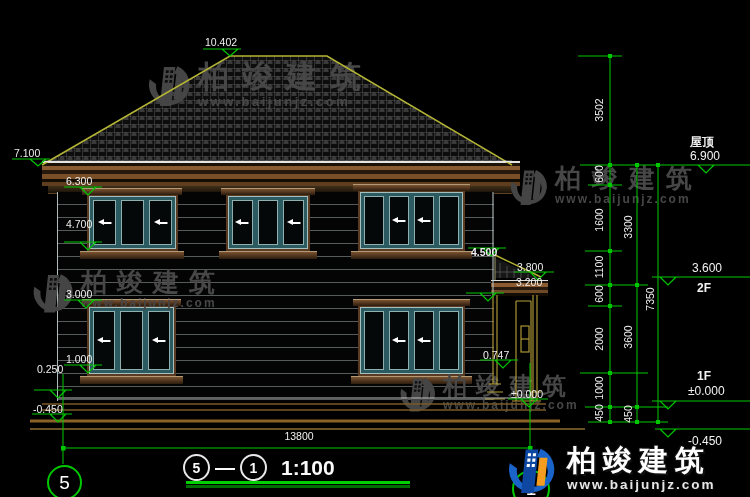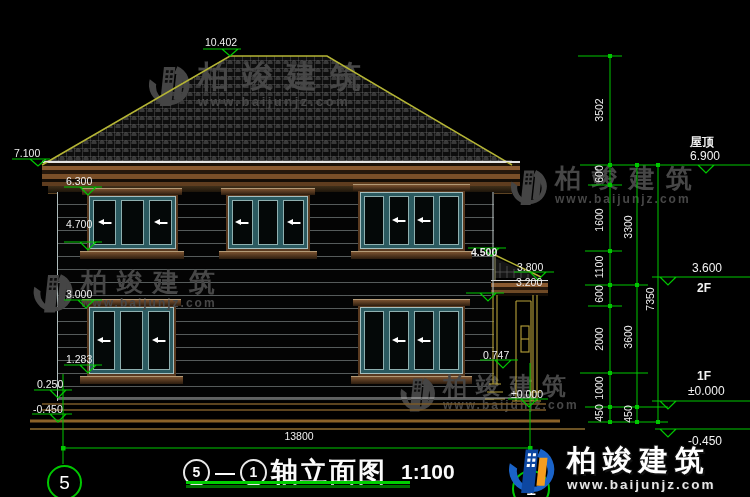--- a/index.html
+++ b/index.html
@@ -255,22 +255,22 @@
       <path d="M652 383 H750 M660 383 L676 383 L668 391 Z"></path>
       <path d="M655 411 H750 M660 411 L676 411 L668 419 Z"></path>
     </g>
   </svg>
 
   <span class="lab z4" style="left:205px;top:18px;">10.402</span>
   <span class="lab z4" style="left:14px;top:129px;">7.100</span>
   <span class="lab z4" style="left:66px;top:157px;">6.300</span>
   <span class="lab z4" style="left:66px;top:200px;">4.700</span>
   <span class="lab z4" style="left:66px;top:270px;text-align:right;">3.000</span>
-  <span class="lab z4" style="left:66px;top:335px;">1.283</span>
-  <span class="lab z4" style="left:37px;top:360px;">0.250</span>
+  <span class="lab z4" style="left:66px;top:335px;">1.000</span>
+  <span class="lab z4" style="left:37px;top:345px;">0.250</span>
   <span class="lab z4" style="left:33px;top:385px;">-0.450</span>
 
   <span class="lab z4" style="left:471px;top:228px;font-weight:bold;">4.500</span>
   <span class="lab z4" style="left:517px;top:243px;">3.800</span>
   <span class="lab z4" style="left:468px;top:258px;margin-left:48px;">3.200</span>
   <span class="lab z4" style="left:483px;top:331px;">0.747</span>
   <span class="lab z4" style="left:511px;top:370px;">±0.000</span>
 
   <span class="lvname" style="left:690px;top:116px;">屋顶</span>
   <span class="lvval" style="left:690px;top:131px;">6.900</span>
@@ -299,21 +299,20 @@
     <span>5</span>
   </div>
   <div class="bub" style="left:512px;top:452px;width:34px;height:34px;">
     <span>1</span>
   </div>
 
   <div class="title">
     <span class="tc">5</span>
     <span class="tdash">—</span>
     <span class="tc">1</span>
-    <span class="tmain">轴立面图</span>
     <span class="tscale">1:100</span>
   </div>
   <div class="tunder"></div>
 
   <div class="logo" style="--sw:#1a63c8; --b1:#0d47a1; --b2:#f59d1e; --wn:#ffffff;">
     <svg width="62" height="58" viewBox="0 0 64 64">
         <use href="#bld"></use>
       </svg>
     <div class="txt" style="display:flex;flex-direction:column;">
       <span class="brand">柏竣建筑</span>

